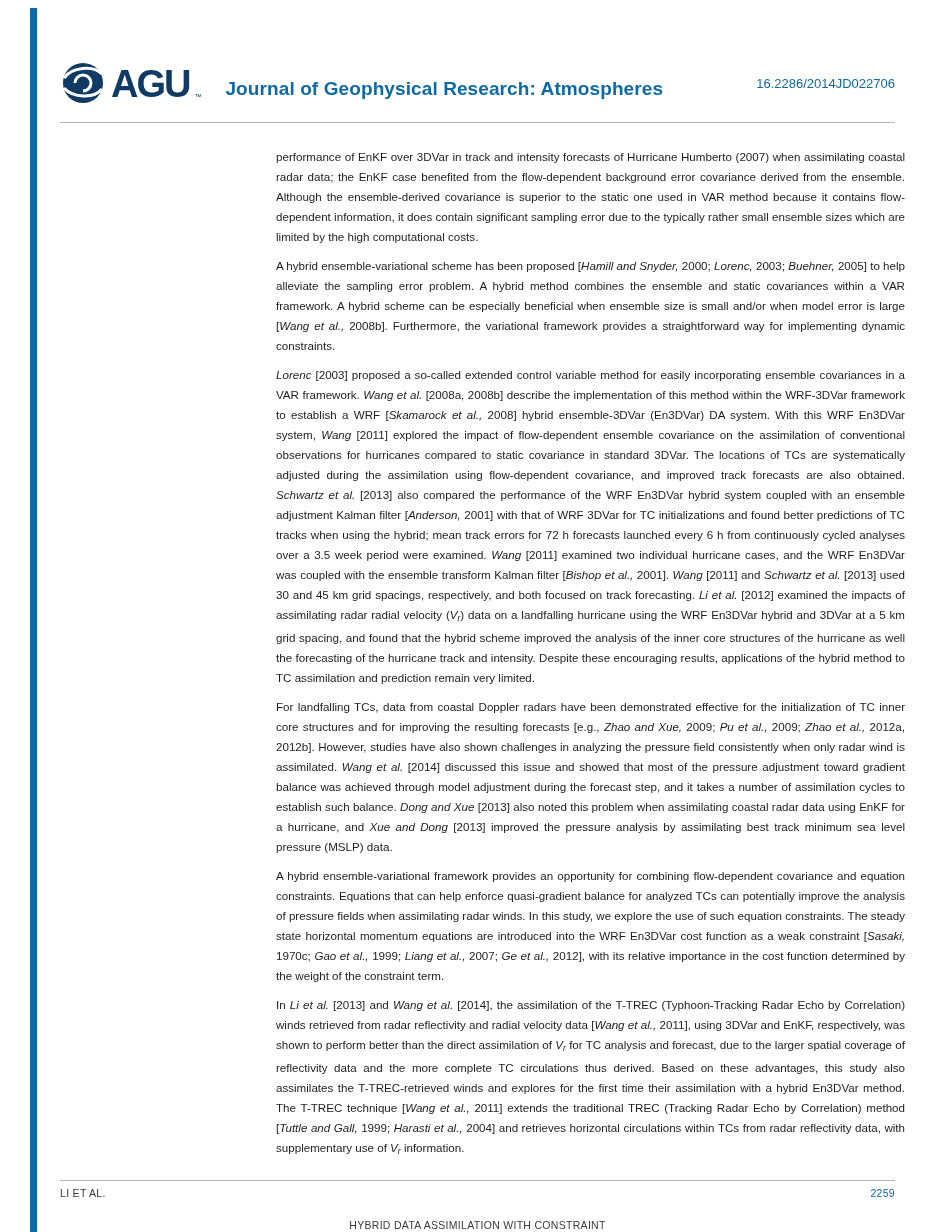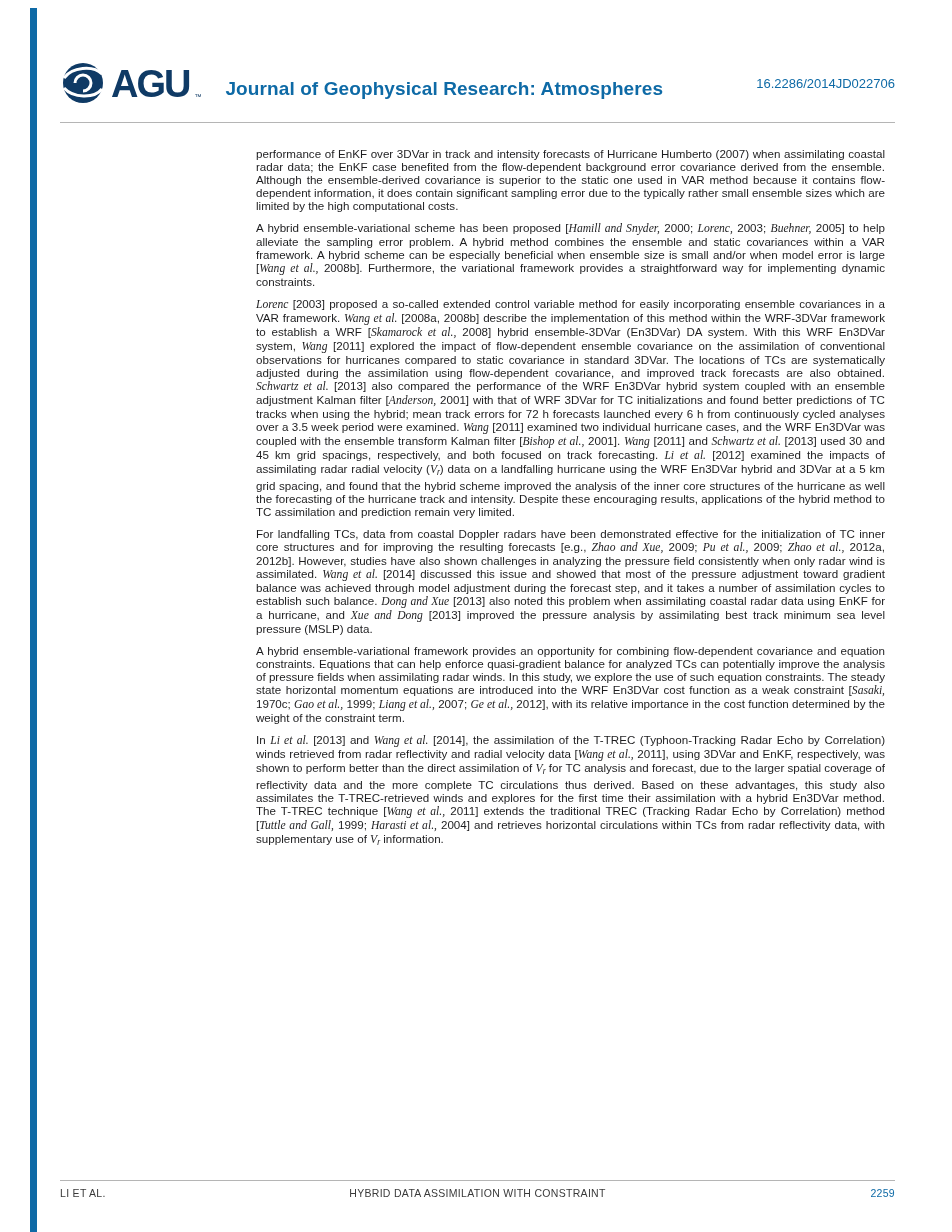--- a/index.html
+++ b/index.html
@@ -16,33 +16,33 @@
   .logo-tm{font-size:7px;color:#0f3a65;align-self:flex-end;margin:0 0 4px -2px;}
   .journal-title{margin:12px 0 0 24px;font-size:19px;font-weight:bold;color:#0e6aa6;letter-spacing:0.1px;}
   .doi{margin-left:auto;font-size:13px;color:#0e6aa6;}
 
   .rule{position:absolute;left:60px;right:57px;height:0;border-top:1px solid #b5b5b5;}
   .rule-header{top:122px;}
   .rule-footer{top:1180px;}
 
   
   .content{
-    position:absolute;left:256px;top:147px;width:629px;
-    color:#1d1d1f;font-size:11.6px;line-height:13px;text-align:justify;
+    position:absolute;left:276px;top:147px;width:629px;
+    color:#1d1d1f;font-size:11.6px;line-height:20px;text-align:justify;
   }
   .content p{margin:0 0 9px 0;}
-  .run-i{font-style:italic;font-family:Liberation Serif, serif;}
+  .run-i{font-style:italic;}
   .run-isub{font-style:italic;font-size:8.5px;vertical-align:-2px;}
 
   
   .footer{
     position:absolute;left:60px;right:57px;top:1187px;height:16px;
     font-size:10.5px;color:#3a3a3a;letter-spacing:0.3px;display:flex;align-items:baseline;
   }
-  .footer-center{position:absolute;left:0;right:0;text-align:center;}
+  .footer-center{position:absolute;left:0;right:0;text-align:center;margin-top:32px;}
   .footer-page{margin-left:auto;color:#0e6aa6;position:relative;}
   .footer-authors{position:relative;}
 </style>
 </head>
 <body>
 
 <div class="page">
 
   <div class="accent-bar"></div>
 

